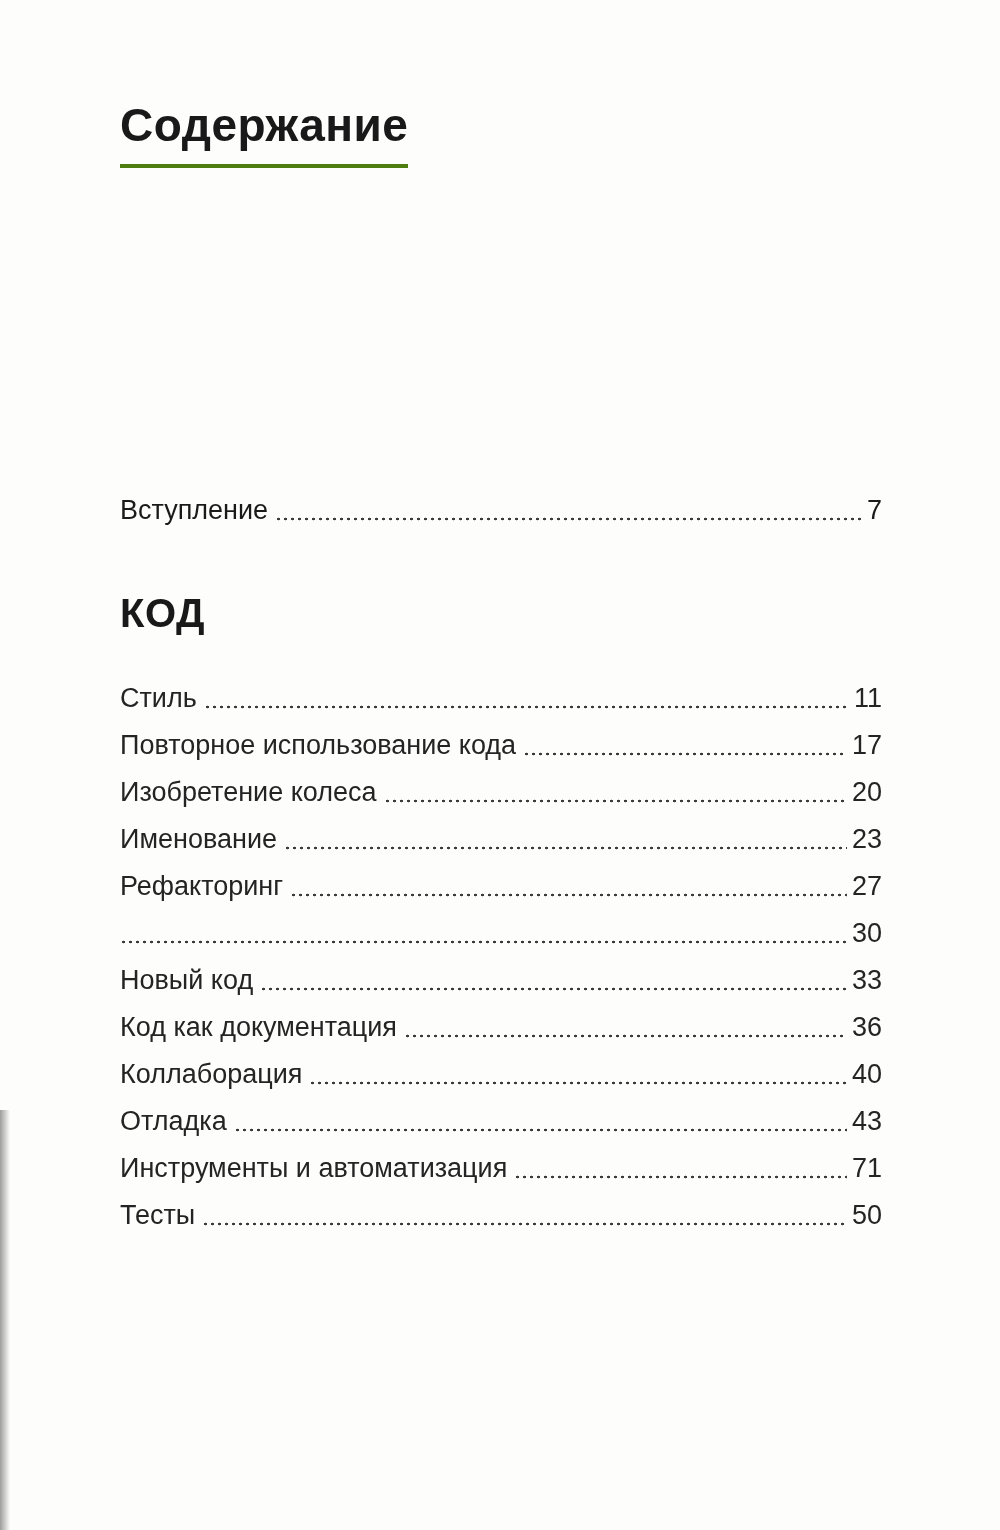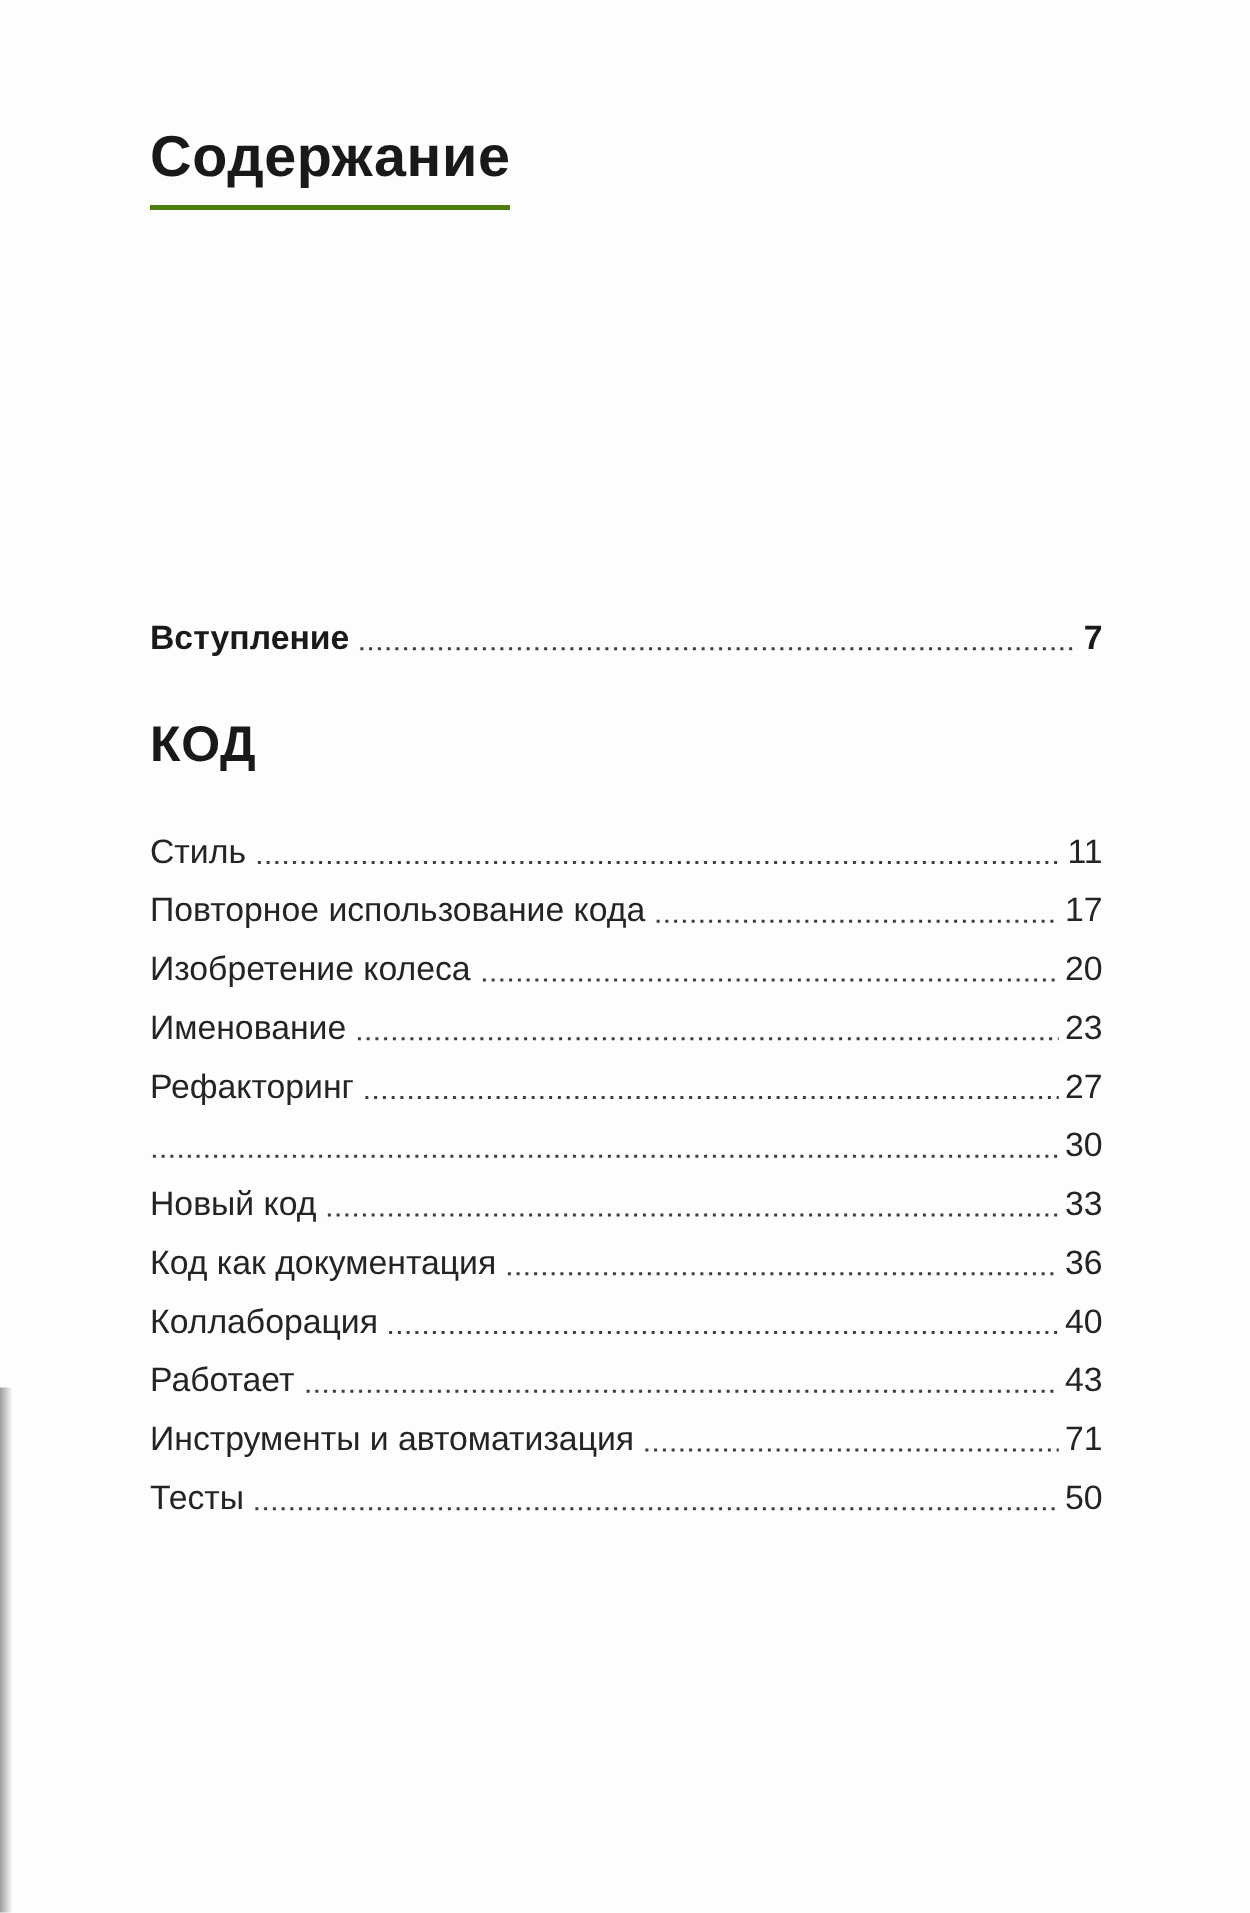--- a/index.html
+++ b/index.html
@@ -28,39 +28,39 @@
     font-weight: 700;
     letter-spacing: 0.5px;
     color: #191919;
     padding-bottom: 12px;
     border-bottom: 4px solid #4d7c0f;
   }
   .intro-row {
     margin-top: 322px;
   }
   .section-title {
-    margin-top: 48px;
+    margin-top: 65px;
     font-size: 40px;
     font-weight: 700;
     color: #191919;
     letter-spacing: 0.5px;
   }
   .entries {
     margin-top: 42px;
   }
   .toc-row {
     display: flex;
     align-items: flex-end;
     font-size: 27px;
     height: 36px;
     margin-bottom: 11px;
     color: #242424;
   }
   .toc-row.bold {
-    font-weight: 700;
+    font-weight: 400;
     color: #1a1a1a;
     justify-content: space-between;
   }
   .toc-label {
     white-space: nowrap;
     padding-right: 7px;
   }
   .leader {
     flex: 1;
     align-self: stretch;
@@ -148,21 +148,21 @@
       <span class="toc-page">36</span>
     </div>
 
     <div class="toc-row">
       <span class="toc-label">Коллаборация</span>
       <span class="leader"></span>
       <span class="toc-page">40</span>
     </div>
 
     <div class="toc-row">
-      <span class="toc-label">Работает</span>
+      <span class="toc-label">Отладка</span>
       <span class="leader"></span>
       <span class="toc-page">43</span>
     </div>
 
     <div class="toc-row">
       <span class="toc-label">Инструменты и автоматизация</span>
       <span class="leader"></span>
       <span class="toc-page">71</span>
     </div>
 

